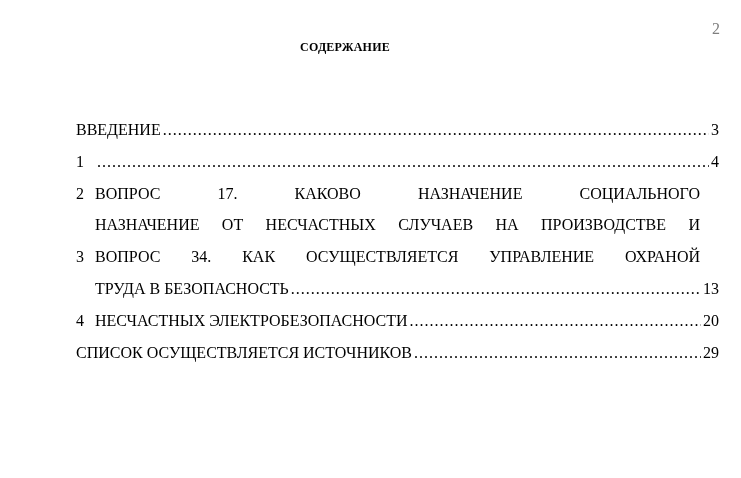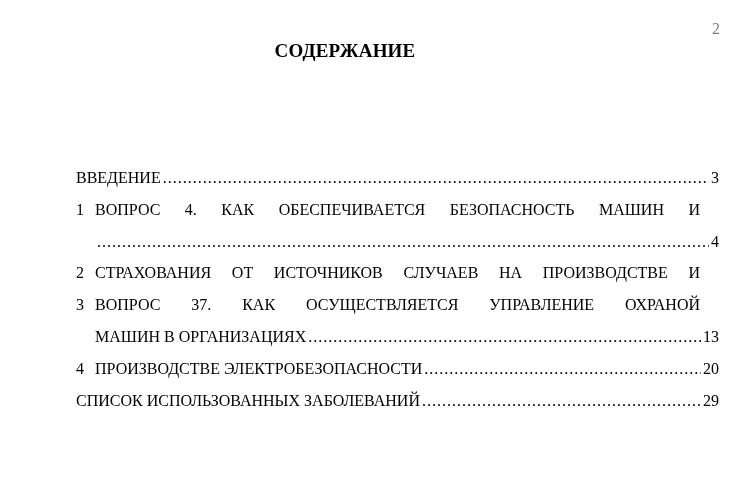--- a/index.html
+++ b/index.html
@@ -23,32 +23,31 @@
       text-align: right;
       font-size: 16px;
       color: #7f7f7f;
     }
     .title {
       position: absolute;
       top: 40px;
       left: 0;
       width: 690px;
       text-align: center;
-      font-size: 19px;
+      font-size: 12px;
       font-weight: bold;
       letter-spacing: 0.2px;
     }
     .toc {
       position: absolute;
       top: 114px;
       left: 76px;
       width: 643px;
       font-size: 16px;
       line-height: 31.8px;
-      margin-top: 48px;
     }
     .toc-entry {
       position: relative;
     }
     .toc-entry.numbered {
       padding-left: 19px;
     }
     .toc-entry .num {
       position: absolute;
       left: 0;
@@ -94,52 +93,52 @@
   <div class="toc-entry">
     <div class="lastline">
       <span class="txt">ВВЕДЕНИЕ</span>
       <span class="leader"></span>
       <span class="pg">3</span>
     </div>
   </div>
 
   <div class="toc-entry numbered">
     <span class="num">1</span>
-    <span class="head">ВОПРОС 4. КАК ОБЕСПЕЧИВАЕТСЯ БЕЗОПАСНОСТЬ МАШИН И</span>
     <div class="lastline">
       <span class="leader"></span>
       <span class="pg">4</span>
     </div>
   </div>
 
   <div class="toc-entry numbered">
     <span class="num">2</span>
-    <span class="head">СТРАХОВАНИЯ ОТ ИСТОЧНИКОВ СЛУЧАЕВ НА ПРОИЗВОДСТВЕ И</span>
+    <span class="head">ВОПРОС 17. КАКОВО НАЗНАЧЕНИЕ СОЦИАЛЬНОГО</span>
+    <span class="head">НАЗНАЧЕНИЕ ОТ НЕСЧАСТНЫХ СЛУЧАЕВ НА ПРОИЗВОДСТВЕ И</span>
   </div>
 
   <div class="toc-entry numbered">
     <span class="num">3</span>
-    <span class="head">ВОПРОС 37. КАК ОСУЩЕСТВЛЯЕТСЯ УПРАВЛЕНИЕ ОХРАНОЙ</span>
+    <span class="head">ВОПРОС 34. КАК ОСУЩЕСТВЛЯЕТСЯ УПРАВЛЕНИЕ ОХРАНОЙ</span>
     <div class="lastline">
-      <span class="txt">МАШИН В ОРГАНИЗАЦИЯХ</span>
+      <span class="txt">ТРУДА В БЕЗОПАСНОСТЬ</span>
       <span class="leader"></span>
       <span class="pg">13</span>
     </div>
   </div>
 
   <div class="toc-entry numbered">
     <span class="num">4</span>
     <div class="lastline">
-      <span class="txt">ПРОИЗВОДСТВЕ ЭЛЕКТРОБЕЗОПАСНОСТИ</span>
+      <span class="txt">НЕСЧАСТНЫХ ЭЛЕКТРОБЕЗОПАСНОСТИ</span>
       <span class="leader"></span>
       <span class="pg">20</span>
     </div>
   </div>
 
   <div class="toc-entry">
     <div class="lastline">
-      <span class="txt">СПИСОК ИСПОЛЬЗОВАННЫХ ЗАБОЛЕВАНИЙ</span>
+      <span class="txt">СПИСОК ОСУЩЕСТВЛЯЕТСЯ ИСТОЧНИКОВ</span>
       <span class="leader"></span>
       <span class="pg">29</span>
     </div>
   </div>
 
 </div>
 
 </body></html>

